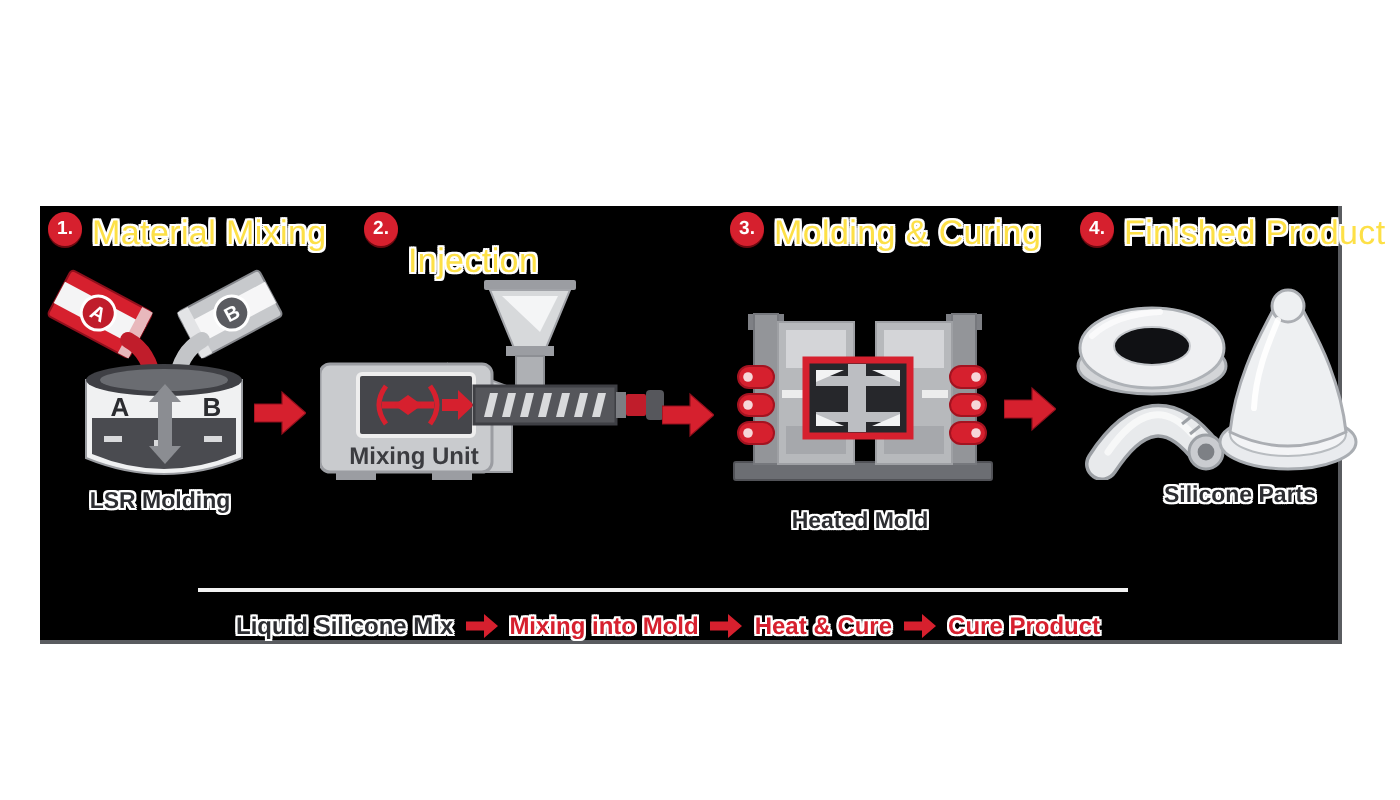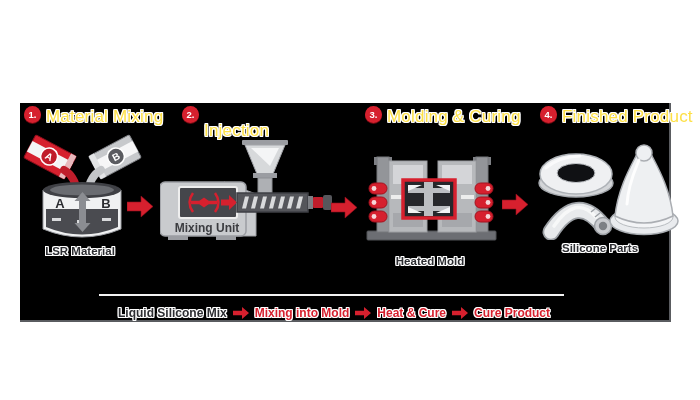--- a/index.html
+++ b/index.html
@@ -100,21 +100,21 @@
         <ellipse cx="60" cy="58" rx="32" ry="5.5" fill="#6a6c71"></ellipse>
         <text x="38" y="76" text-anchor="middle" font-size="13" font-weight="bold" fill="#2b2c30">A</text>
         <text x="84" y="76" text-anchor="middle" font-size="13" font-weight="bold" fill="#2b2c30">B</text>
         <g fill="#8b8d92">
           <rect x="57" y="68" width="7" height="24"></rect>
           <polygon points="60.5,60 52.5,69 68.5,69"></polygon>
           <polygon points="60.5,100 52.5,91 68.5,91"></polygon>
         </g>
       </g>
     </svg>
-    <div class="caption" style="left:60px;top:142px;">LSR Material</div>
+    <div class="caption" style="left:60px;top:142px;">LSR Molding</div>
 
     <svg class="abs" style="left:107px;top:92px;" width="26" height="23" viewBox="0 0 26 23">
       <polygon points="0,7 14,7 14,1 26,11.5 14,22 14,16 0,16" fill="#d6202e" stroke="#8f0f1c" stroke-width="0.6"></polygon>
     </svg>
 
     <svg class="abs" style="left:140px;top:33px;" width="202" height="106" viewBox="0 0 202 106">
 
       <g>
         <rect x="82" y="4" width="46" height="5" rx="1" fill="#9b9da2"></rect>
         <polygon points="85,9 125,9 113,38 97,38" fill="#d7d9db" stroke="#a2a4a9" stroke-width="1"></polygon>
@@ -239,21 +239,21 @@
       </g>
 
       <g>
         <ellipse cx="112" cy="81" rx="34" ry="13.5" fill="#e9ebee" stroke="#a9adb2" stroke-width="1.5"></ellipse>
         <ellipse cx="112" cy="77" rx="29" ry="11" fill="#f3f4f6" stroke="#b8bcc0" stroke-width="1"></ellipse>
         <path d="M83,76 C86,48 99,26 104,16 Q112,4 120,16 C125,26 138,48 141,76 Q112,90 83,76 Z" fill="#eef0f2" stroke="#abaeb3" stroke-width="1.5"></path>
         <circle cx="112" cy="13" r="8" fill="#eef0f2" stroke="#abaeb3" stroke-width="1.5"></circle>
         <path d="M95,64 C96,45 103,30 107,20" stroke="#ffffff" stroke-width="3" fill="none" stroke-linecap="round" opacity=".9"></path>
       </g>
     </svg>
-    <div class="caption" style="left:572px;top:139px;padding-left:16px;">Silicone Parts</div>
+    <div class="caption" style="left:592px;top:139px;padding-left:16px;">Silicone Parts</div>
 
     <div class="sep" style="left:79px;top:191px;"></div>
 
     <div class="flow-row" style="left:98px;top:203px;">
       <span class="flow-dark">Liquid Silicone Mix</span>
       <svg width="16" height="12" viewBox="0 0 16 12">
         <polygon points="0,3.8 9,3.8 9,0 16,6 9,12 9,8.2 0,8.2" fill="#d6202e"></polygon>
       </svg>
       <span class="flow-red">Mixing into Mold</span>
       <svg width="16" height="12" viewBox="0 0 16 12">

